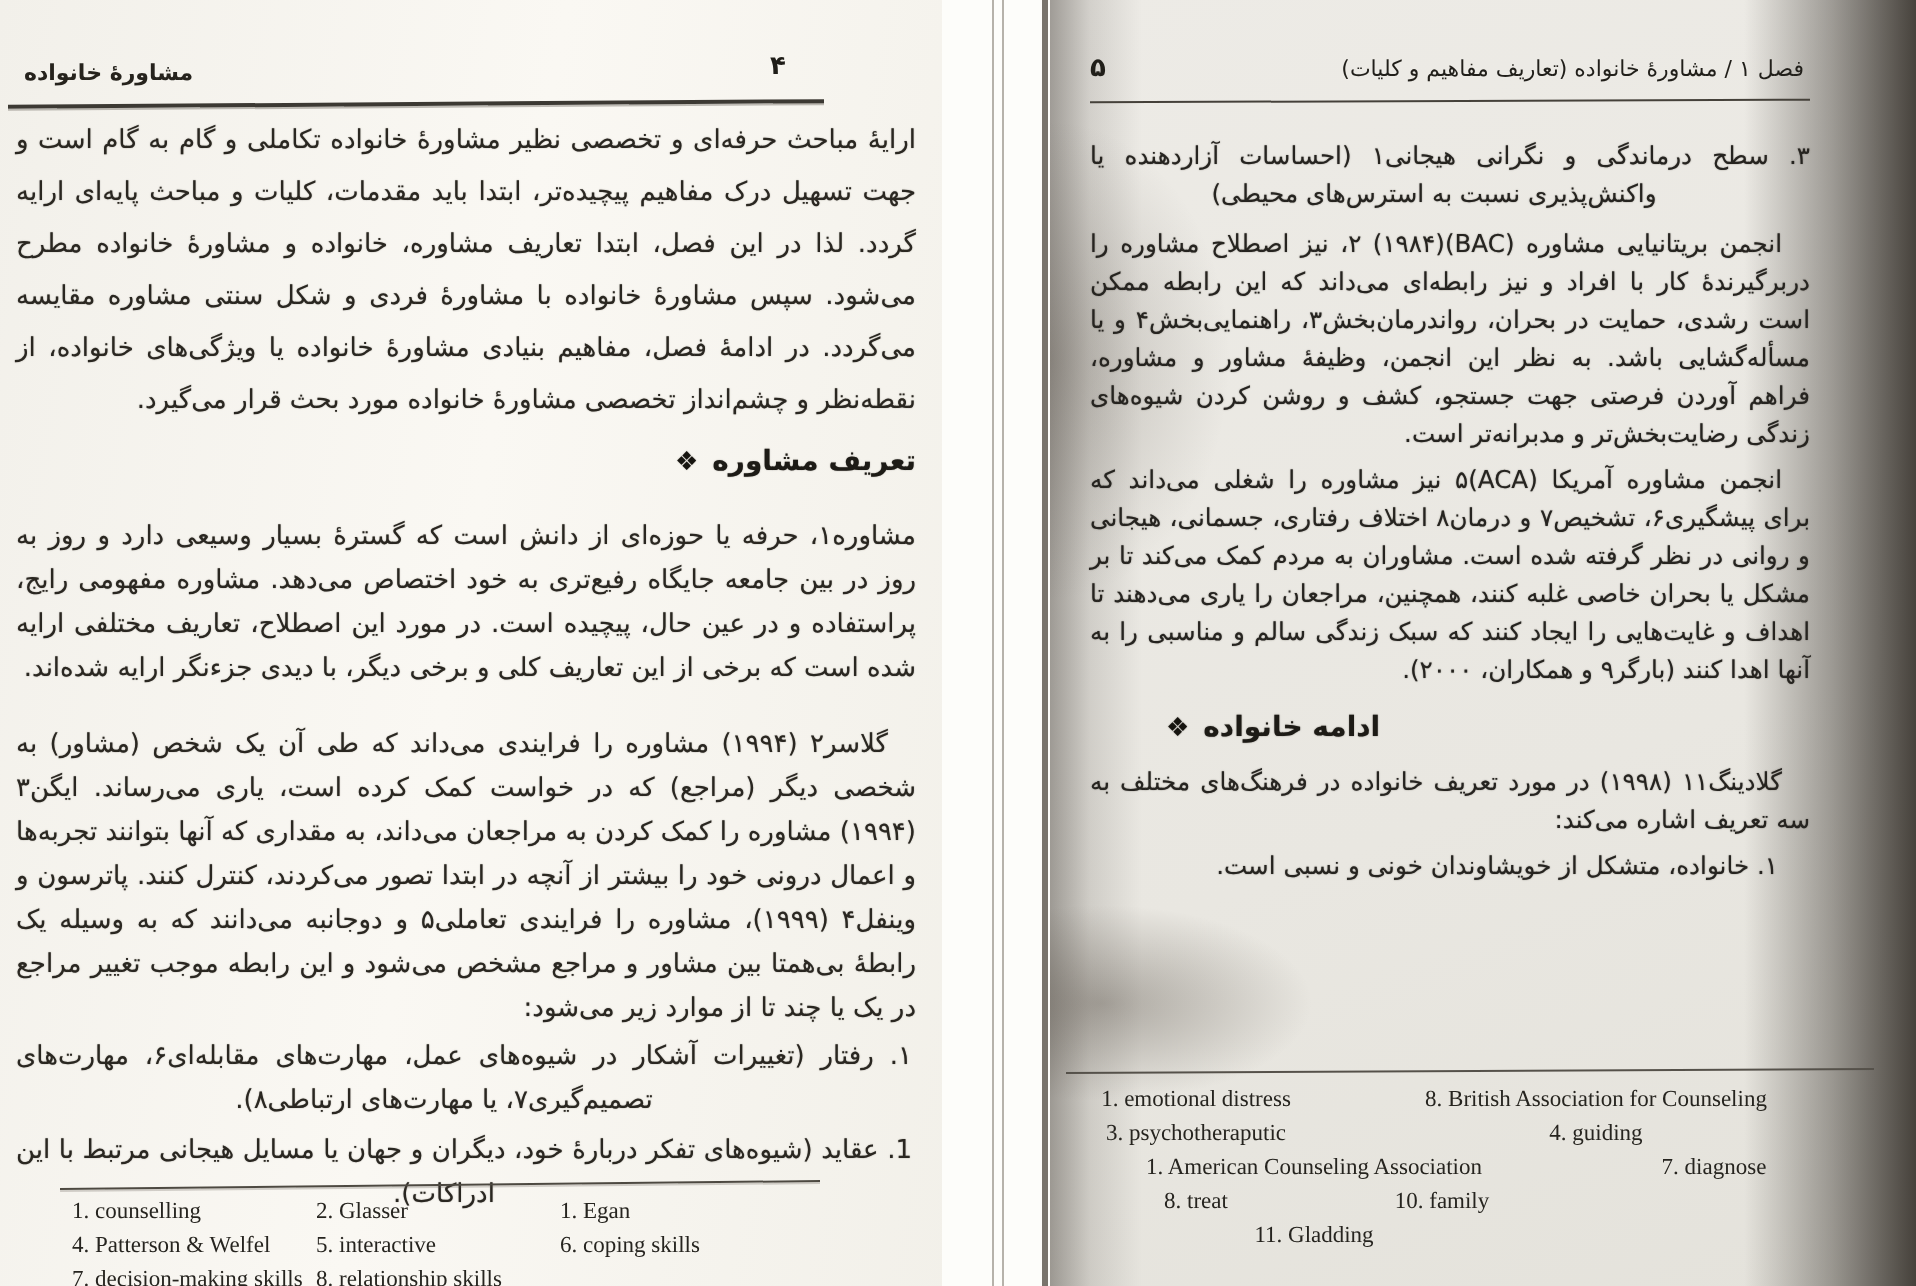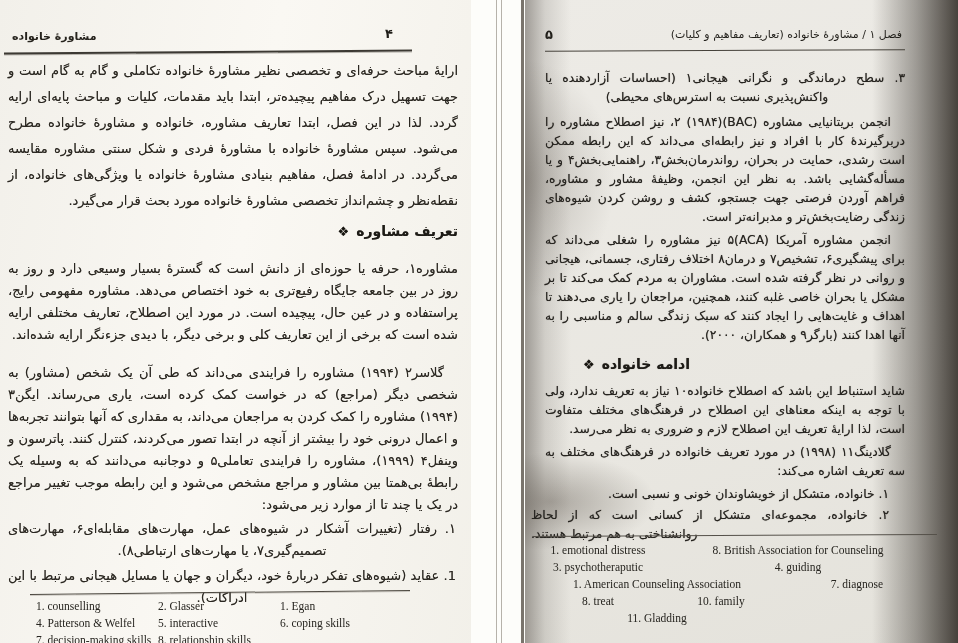--- a/index.html
+++ b/index.html
@@ -177,26 +177,24 @@
     <div class="rp-content">
       <p class="rp-p rp-carry">۳. سطح درماندگی و نگرانی هیجانی۱ (احساسات آزاردهنده یا واکنش‌پذیری نسبت به استرس‌های محیطی)</p>
       <p class="rp-p indent">انجمن بریتانیایی مشاوره (BAC)۲ (۱۹۸۴)، نیز اصطلاح مشاوره را دربرگیرندهٔ کار با افراد و نیز رابطه‌ای می‌داند که این رابطه ممکن است رشدی، حمایت در بحران، رواندرمان‌بخش۳، راهنمایی‌بخش۴ و یا مسأله‌گشایی باشد. به نظر این انجمن، وظیفهٔ مشاور و مشاوره، فراهم آوردن فرصتی جهت جستجو، کشف و روشن کردن شیوه‌های زندگی رضایت‌بخش‌تر و مدبرانه‌تر است.</p>
       <p class="rp-p indent">انجمن مشاوره آمریکا (ACA)۵ نیز مشاوره را شغلی می‌داند که برای پیشگیری۶، تشخیص۷ و درمان۸ اختلاف رفتاری، جسمانی، هیجانی و روانی در نظر گرفته شده است. مشاوران به مردم کمک می‌کند تا بر مشکل یا بحران خاصی غلبه کنند، همچنین، مراجعان را یاری می‌دهند تا اهداف و غایت‌هایی را ایجاد کنند که سبک زندگی سالم و مناسبی را به آنها اهدا کنند (بارگر۹ و همکاران، ۲۰۰۰).</p>
 
       <div class="heading-row rp-heading">
         <span class="orn">❖</span>
         <span>ادامه خانواده</span>
       </div>
 
-      <p class="rp-p">شاید استنباط این باشد که اصطلاح خانواده۱۰ نیاز به تعریف ندارد، ولی با توجه به اینکه معناهای این اصطلاح در فرهنگ‌های مختلف متفاوت است، لذا ارایهٔ تعریف این اصطلاح لازم و ضروری به نظر می‌رسد.</p>
       <p class="rp-p indent">گلادینگ۱۱ (۱۹۹۸) در مورد تعریف خانواده در فرهنگ‌های مختلف به سه تعریف اشاره می‌کند:</p>
 
       <div class="rp-list">
         <div class="rp-li">۱. خانواده، متشکل از خویشاوندان خونی و نسبی است.</div>
-        <div class="rp-li rp-li-last">۲. خانواده، مجموعه‌ای متشکل از کسانی است که از لحاظ روانشناختی به هم مرتبط هستند.</div>
       </div>
     </div>
 
     <div class="fn-rule-right"></div>
     <div class="fn-grid-right">
       <span class="fn-item">1. emotional distress</span>
       <span class="fn-item fn-span2">8. British Association for Counseling</span>
       <span class="fn-item">3. psychotheraputic</span>
       <span class="fn-item fn-span2">4. guiding</span>
       <span class="fn-item fn-span2">1. American Counseling Association</span>

